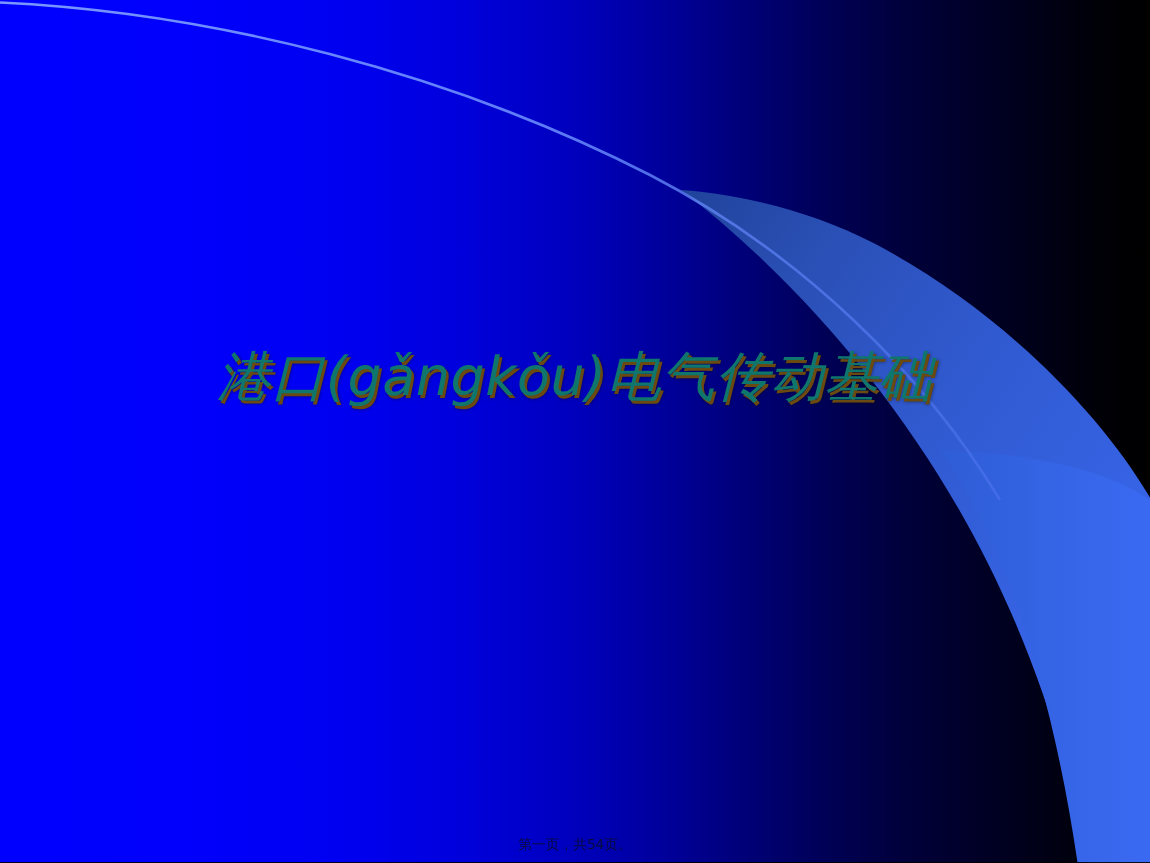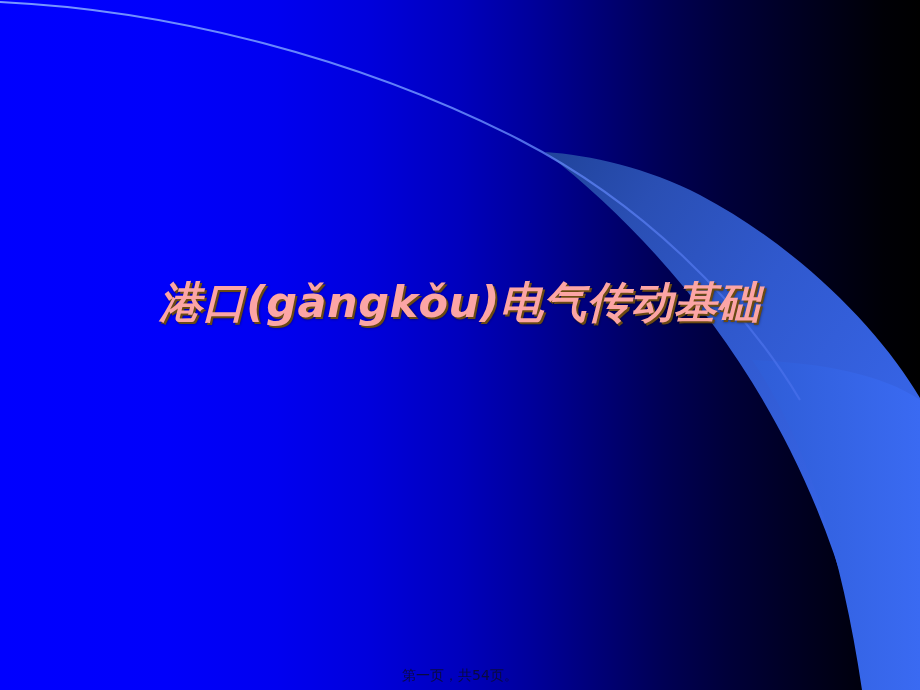--- a/index.html
+++ b/index.html
@@ -55,42 +55,42 @@
     top: 278px;
     width: 920px;
     text-align: center;
     pointer-events: none;
   }
   #title-text {
     display: inline-block;
     font-family: "DejaVu Sans", "Liberation Sans", sans-serif;
     font-size: 43px;
     line-height: 1.15;
-    font-weight: bold;
+    font-weight: normal;
     font-style: italic;
-    color: #fca5a5;
+    color: #0f766e;
     letter-spacing: 0.5px;
     text-shadow:
        2px 2px 0 #6b4a12,
        2px 2px 3px rgba(0,0,0,0.55);
     white-space: nowrap;
     text-align: center;
   }
 
   
   #footer-block {
     position: absolute;
     left: 0;
     top: 666px;
     width: 920px;
     text-align: center;
   }
   #footer-text {
     font-family: "DejaVu Sans", "Liberation Sans", sans-serif;
-    font-size: 14px;
+    font-size: 11px;
     color: #0b0b38;
     letter-spacing: 0px;
     opacity: 0.95;
   }
 </style>
 </head>
 <body>
 
 <div id="slide">
 

